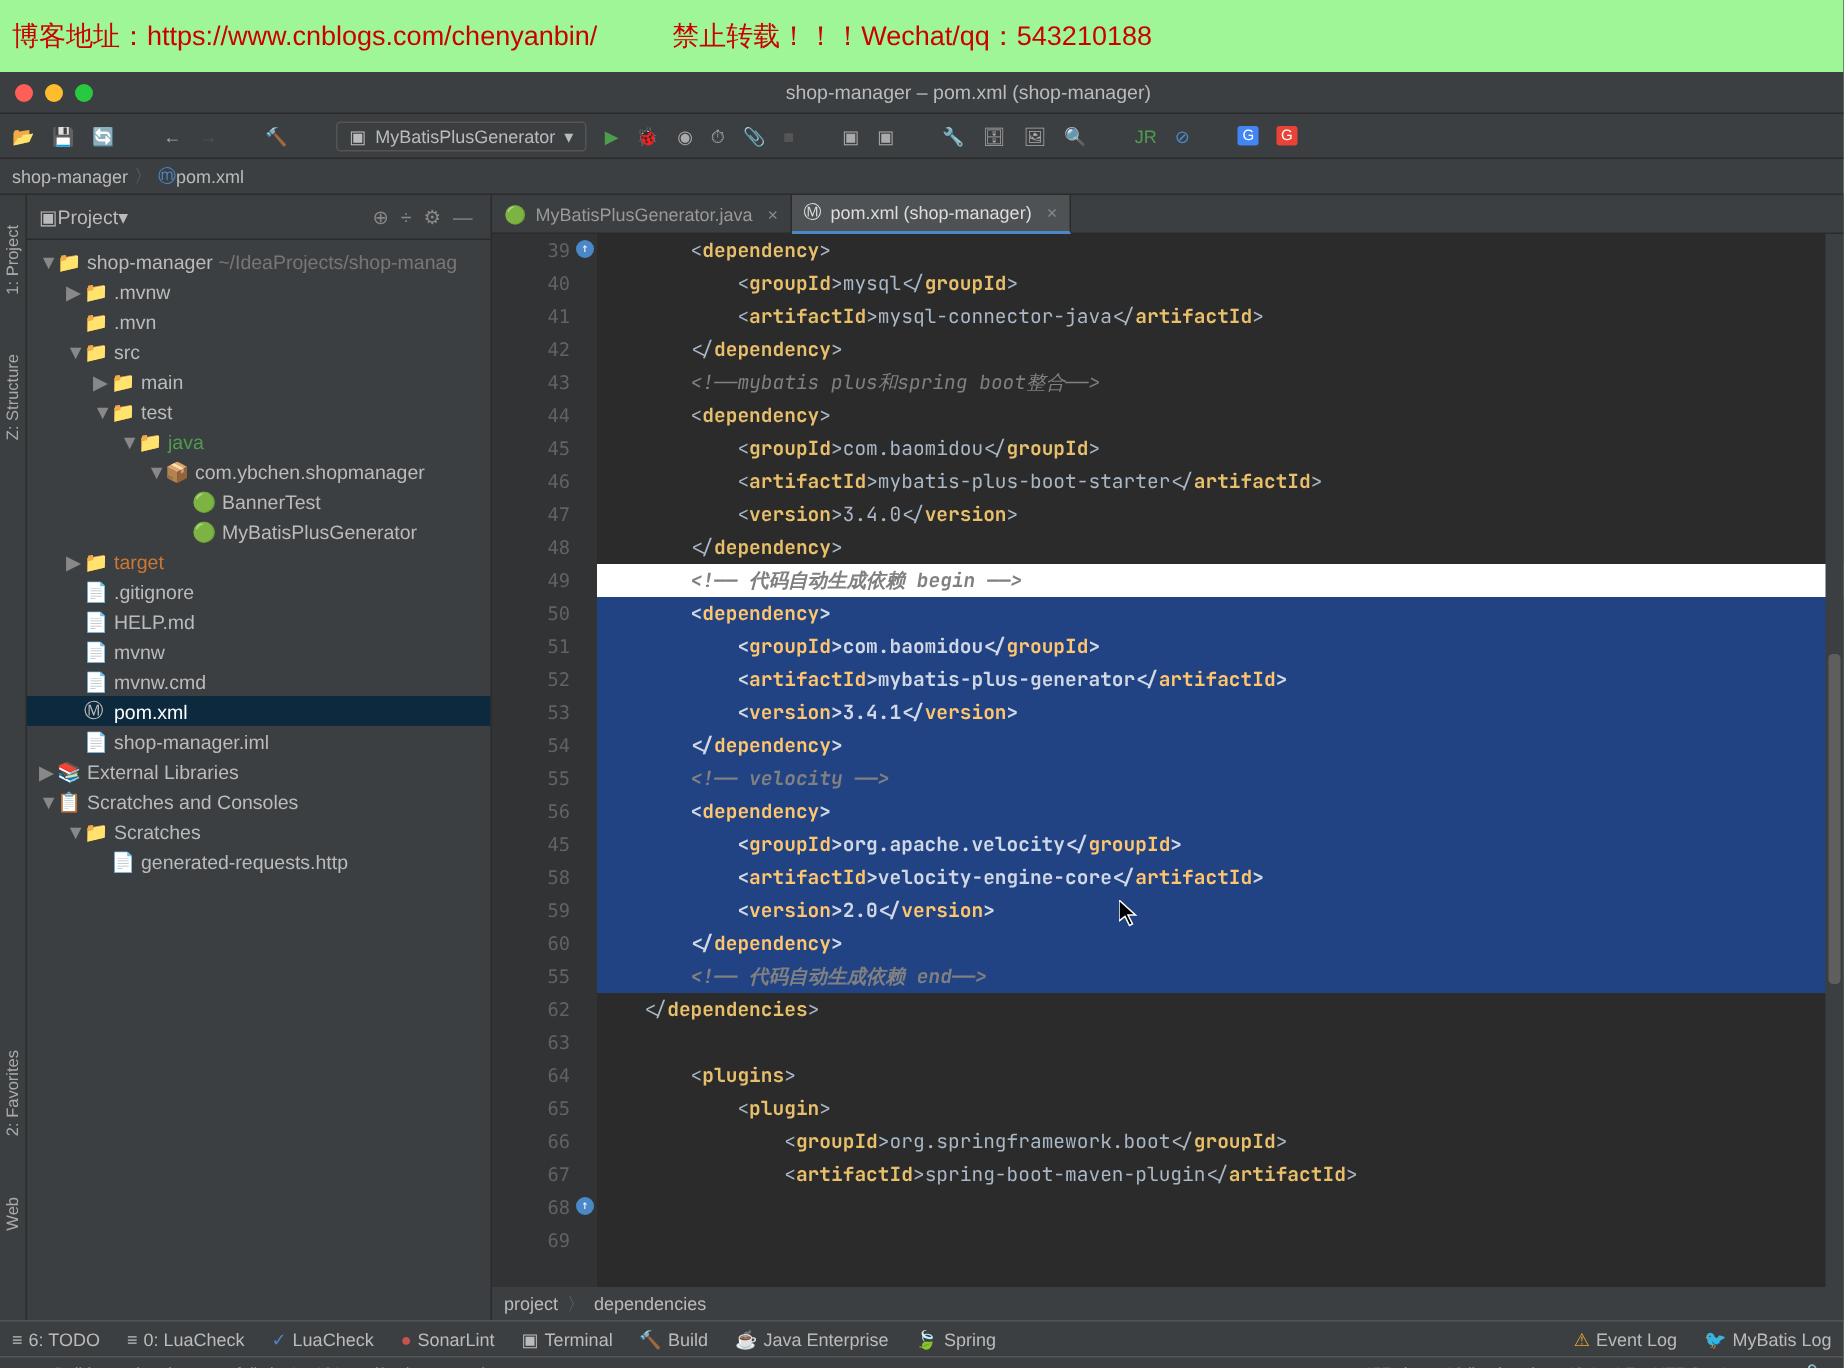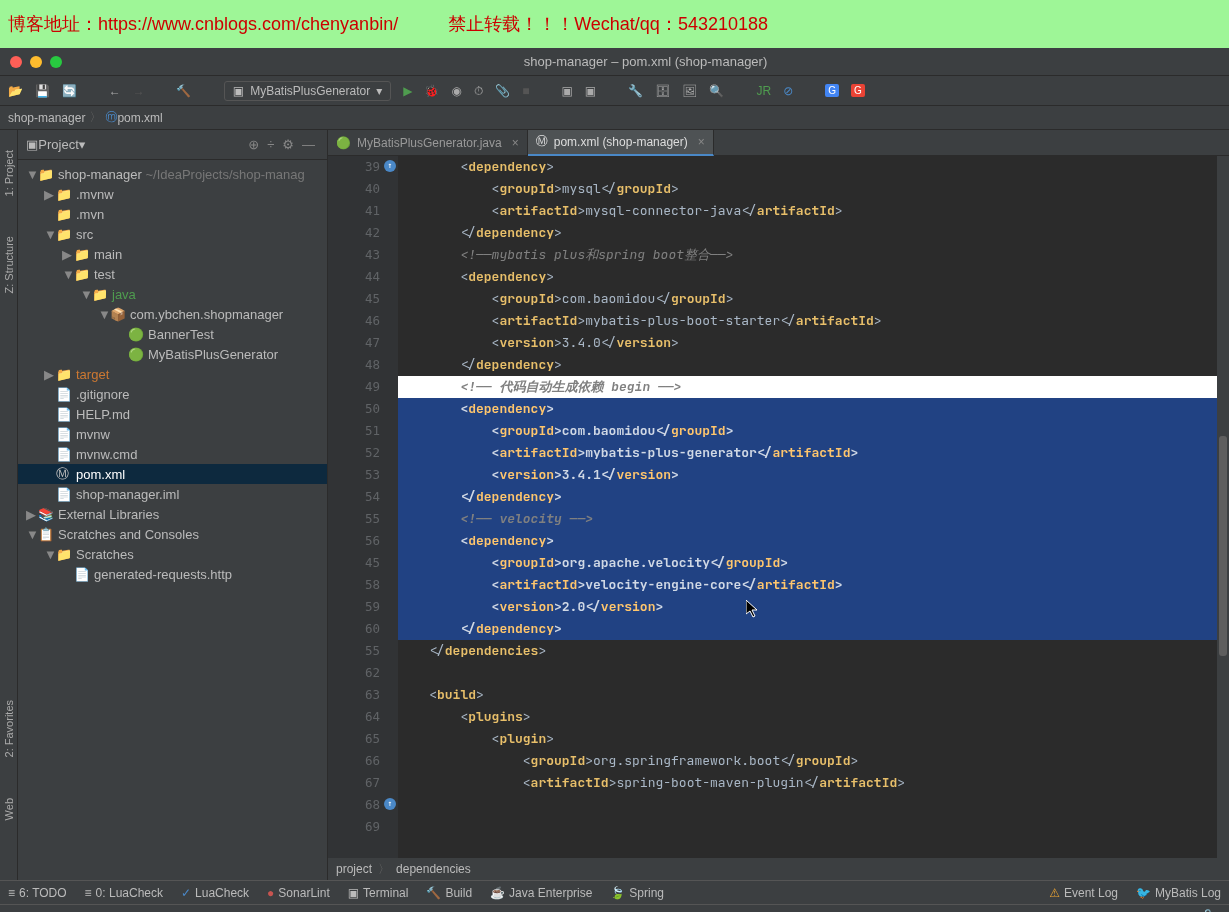--- a/index.html
+++ b/index.html
@@ -316,23 +316,23 @@
             <div class="line selected"><span class="t-tag-sel" style="color:#d0d8e5">            &lt;</span><span class="t-tag-sel" style="color:#ffc66d;font-weight:bold">groupId</span><span class="t-tag-sel" style="color:#d0d8e5">&gt;com.baomidou&lt;/</span><span class="t-tag-sel" style="color:#ffc66d;font-weight:bold">groupId</span><span class="t-tag-sel" style="color:#d0d8e5">&gt;</span></div>
             <div class="line selected"><span class="t-tag-sel" style="color:#d0d8e5">            &lt;</span><span class="t-tag-sel" style="color:#ffc66d;font-weight:bold">artifactId</span><span class="t-tag-sel" style="color:#d0d8e5">&gt;mybatis-plus-generator&lt;/</span><span class="t-tag-sel" style="color:#ffc66d;font-weight:bold">artifactId</span><span class="t-tag-sel" style="color:#d0d8e5">&gt;</span></div>
             <div class="line selected"><span class="t-tag-sel" style="color:#d0d8e5">            &lt;</span><span class="t-tag-sel" style="color:#ffc66d;font-weight:bold">version</span><span class="t-tag-sel" style="color:#d0d8e5">&gt;3.4.1&lt;/</span><span class="t-tag-sel" style="color:#ffc66d;font-weight:bold">version</span><span class="t-tag-sel" style="color:#d0d8e5">&gt;</span></div>
             <div class="line selected"><span class="t-tag-sel" style="color:#d0d8e5">        &lt;/</span><span class="t-tag-sel" style="color:#ffc66d;font-weight:bold">dependency</span><span class="t-tag-sel" style="color:#d0d8e5">&gt;</span></div>
             <div class="line selected"><span class="t-tag-sel" style="color:#d0d8e5">        </span><span class="t-tag-sel" style="color:#808080;font-style:italic">&lt;!—— velocity ——&gt;</span></div>
             <div class="line selected"><span class="t-tag-sel" style="color:#d0d8e5">        &lt;</span><span class="t-tag-sel" style="color:#ffc66d;font-weight:bold">dependency</span><span class="t-tag-sel" style="color:#d0d8e5">&gt;</span></div>
             <div class="line selected"><span class="t-tag-sel" style="color:#d0d8e5">            &lt;</span><span class="t-tag-sel" style="color:#ffc66d;font-weight:bold">groupId</span><span class="t-tag-sel" style="color:#d0d8e5">&gt;org.apache.velocity&lt;/</span><span class="t-tag-sel" style="color:#ffc66d;font-weight:bold">groupId</span><span class="t-tag-sel" style="color:#d0d8e5">&gt;</span></div>
             <div class="line selected"><span class="t-tag-sel" style="color:#d0d8e5">            &lt;</span><span class="t-tag-sel" style="color:#ffc66d;font-weight:bold">artifactId</span><span class="t-tag-sel" style="color:#d0d8e5">&gt;velocity-engine-core&lt;/</span><span class="t-tag-sel" style="color:#ffc66d;font-weight:bold">artifactId</span><span class="t-tag-sel" style="color:#d0d8e5">&gt;</span></div>
             <div class="line selected"><span class="t-tag-sel" style="color:#d0d8e5">            &lt;</span><span class="t-tag-sel" style="color:#ffc66d;font-weight:bold">version</span><span class="t-tag-sel" style="color:#d0d8e5">&gt;2.0&lt;/</span><span class="t-tag-sel" style="color:#ffc66d;font-weight:bold">version</span><span class="t-tag-sel" style="color:#d0d8e5">&gt;</span></div>
             <div class="line selected"><span class="t-tag-sel" style="color:#d0d8e5">        &lt;/</span><span class="t-tag-sel" style="color:#ffc66d;font-weight:bold">dependency</span><span class="t-tag-sel" style="color:#d0d8e5">&gt;</span></div>
+            <div class="line selected"><span class="t-tag-sel" style="color:#d0d8e5">        </span><span class="t-tag-sel" style="color:#808080;font-style:italic">&lt;!—— 代码自动生成依赖 end——&gt;</span></div>
             <div class="line"><span class="t-txt" style="color:#a9b7c6">    &lt;/</span><span class="t-tag" style="color:#e8bf6a;font-weight:bold">dependencies</span><span class="t-txt" style="color:#a9b7c6">&gt;</span></div>
             <div class="line"></div>
-            <div class="line"><span class="t-txt" style="color:#a9b7c6">    &lt;</span><span class="t-tag" style="color:#e8bf6a;font-weight:bold">build</span><span class="t-txt" style="color:#a9b7c6">&gt;</span></div>
             <div class="line"><span class="t-txt" style="color:#a9b7c6">        &lt;</span><span class="t-tag" style="color:#e8bf6a;font-weight:bold">plugins</span><span class="t-txt" style="color:#a9b7c6">&gt;</span></div>
             <div class="line"><span class="t-txt" style="color:#a9b7c6">            &lt;</span><span class="t-tag" style="color:#e8bf6a;font-weight:bold">plugin</span><span class="t-txt" style="color:#a9b7c6">&gt;</span></div>
             <div class="line"><span class="t-txt" style="color:#a9b7c6">                &lt;</span><span class="t-tag" style="color:#e8bf6a;font-weight:bold">groupId</span><span class="t-txt" style="color:#a9b7c6">&gt;org.springframework.boot&lt;/</span><span class="t-tag" style="color:#e8bf6a;font-weight:bold">groupId</span><span class="t-txt" style="color:#a9b7c6">&gt;</span></div>
             <div class="line"><span class="t-txt" style="color:#a9b7c6">                &lt;</span><span class="t-tag" style="color:#e8bf6a;font-weight:bold">artifactId</span><span class="t-txt" style="color:#a9b7c6">&gt;spring-boot-maven-plugin&lt;/</span><span class="t-tag" style="color:#e8bf6a;font-weight:bold">artifactId</span><span class="t-txt" style="color:#a9b7c6">&gt;</span></div>
           </div>
     </div>
     <div class="breadcrumb-bottom">
       <span>project</span>
       <span class="sep">〉</span>
       <span>dependencies</span>

